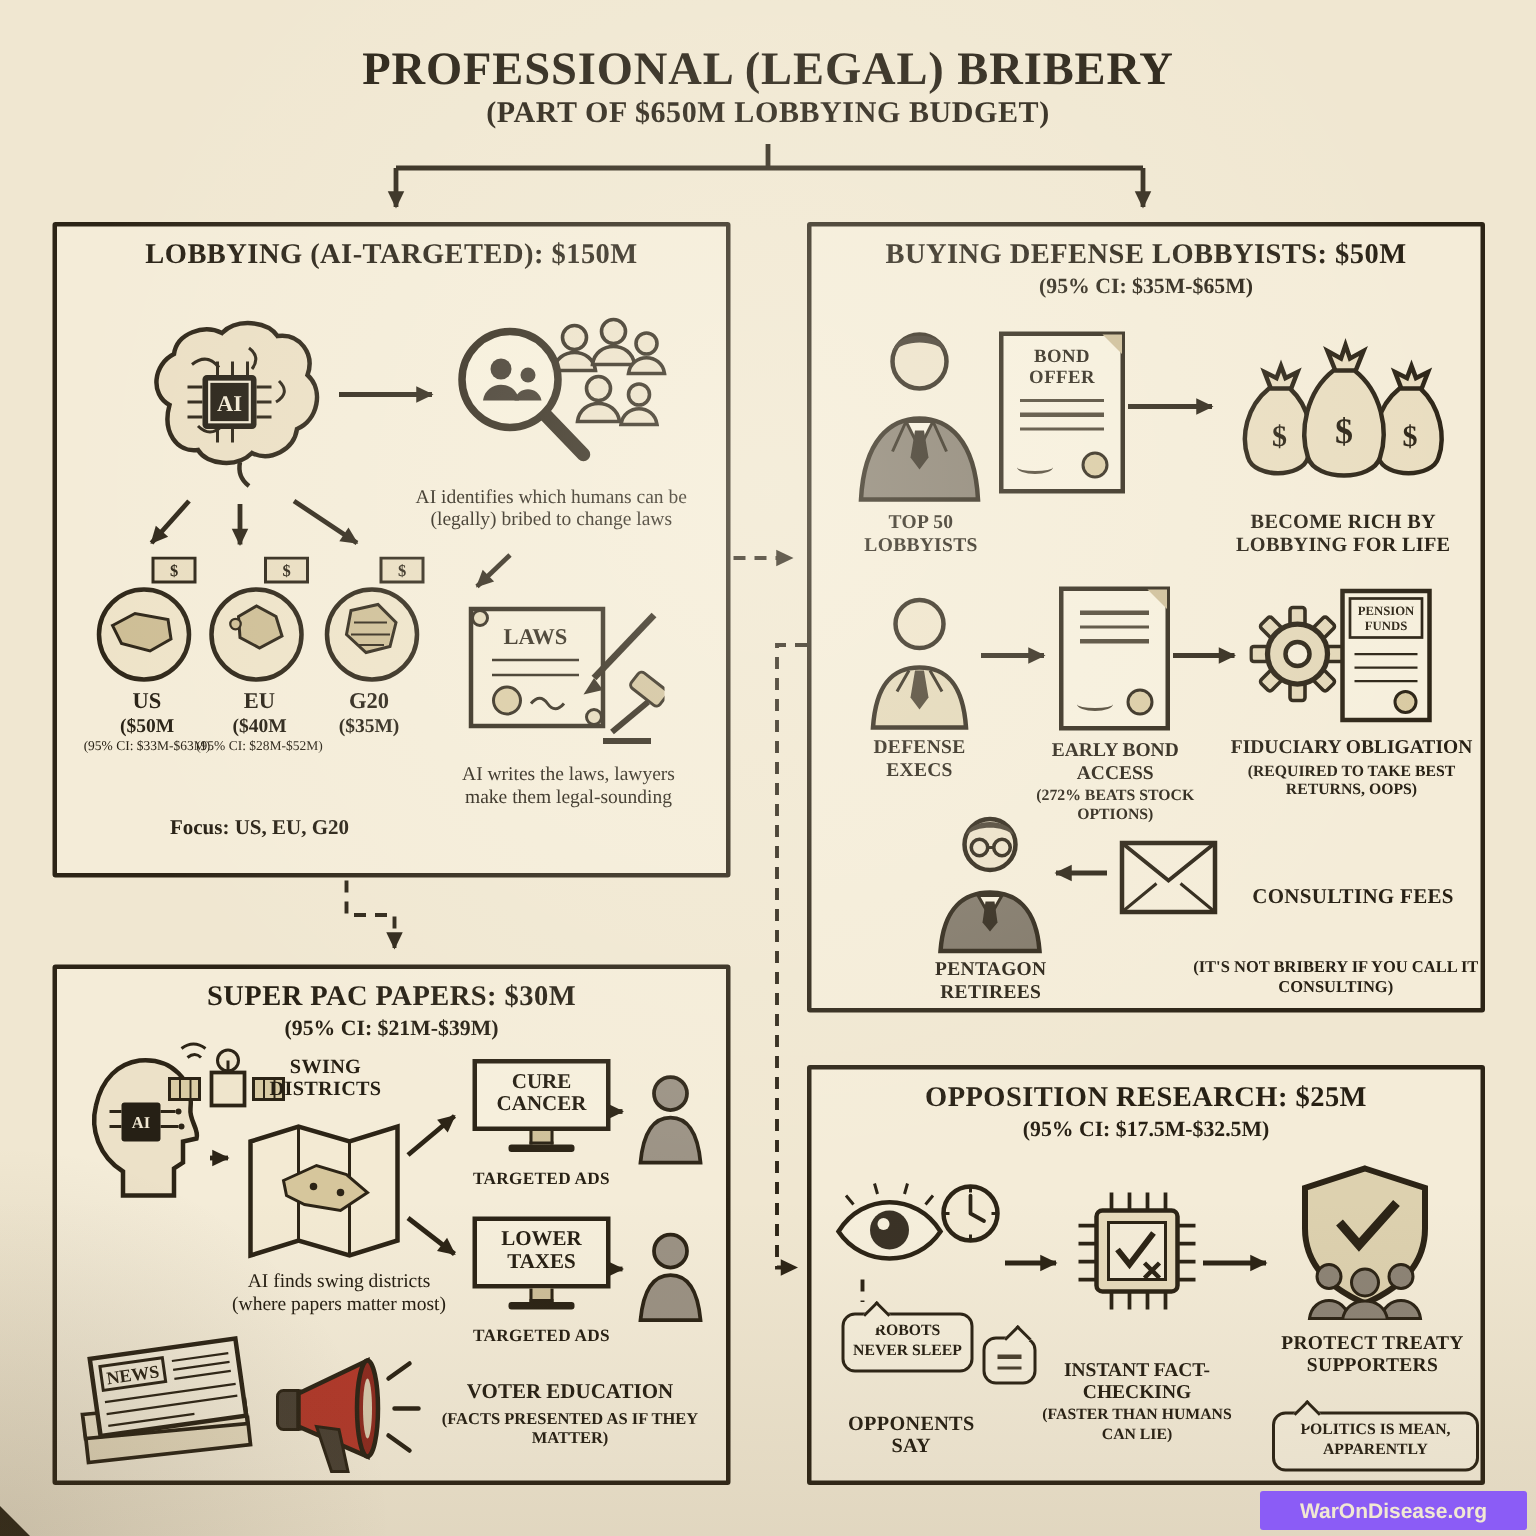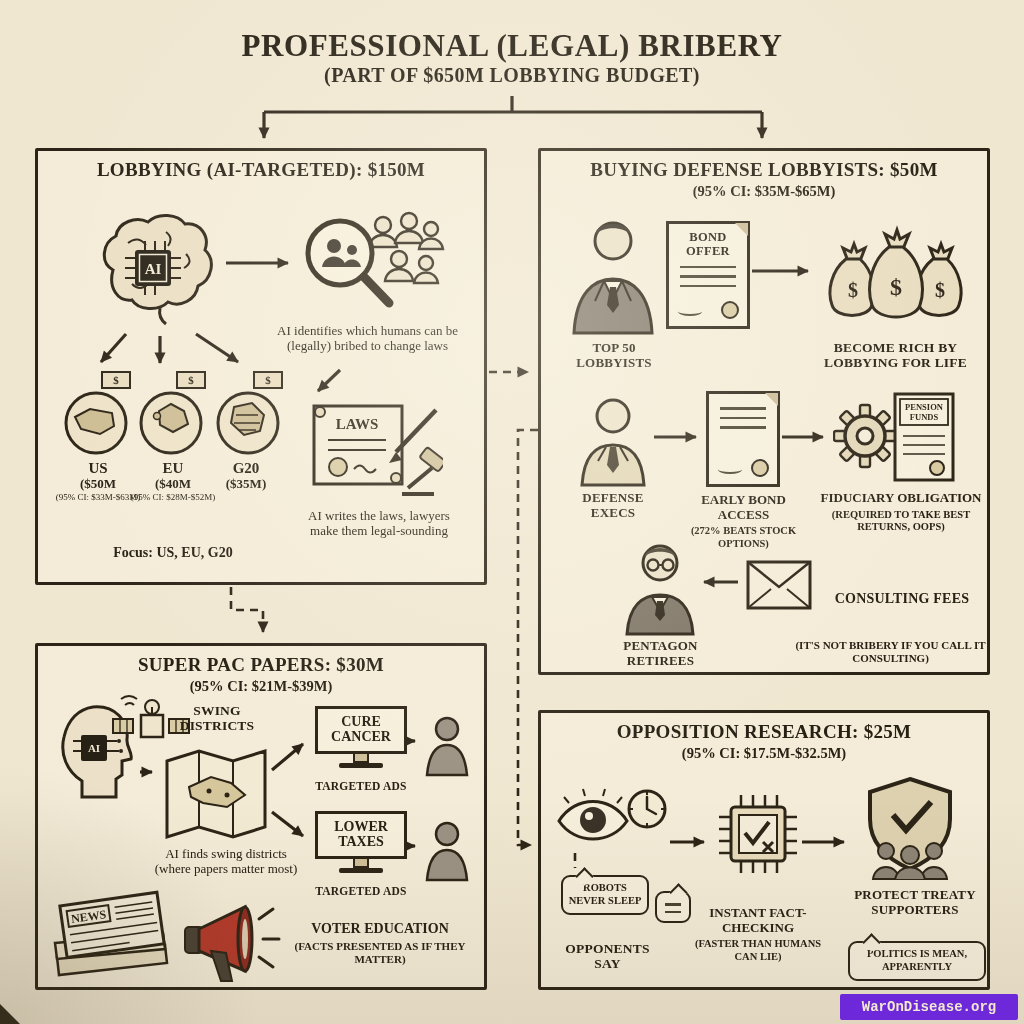--- a/index.html
+++ b/index.html
@@ -40,22 +40,22 @@
   .monitor .scr{border:3.5px solid #2c2416;background:#f6efdc;height:48px;display:flex;
     align-items:center;justify-content:center;font-weight:bold;font-size:14px;line-height:1.05;padding:2px}
   .monitor .neck{width:16px;height:9px;background:#cfc09a;border:2px solid #2c2416;border-top:none;margin:0 auto}
   .monitor .base{width:44px;height:5px;background:#2c2416;margin:0 auto;border-radius:2px}
   .bubble{position:absolute;background:#f6efdc;border:2.5px solid #2c2416;border-radius:9px;
     padding:5px 4px;font-weight:bold;font-size:10.5px;text-align:center;line-height:1.22}
   .bubble::after{content:"";position:absolute;left:15px;top:-7px;width:11px;height:11px;
     background:#f6efdc;border-left:2.5px solid #2c2416;border-top:2.5px solid #2c2416;transform:rotate(45deg)}
   .minil{width:70%;height:2.5px;background:#4a4130;margin:5px auto 0}
   .connectors{position:absolute;inset:0;z-index:5;pointer-events:none}
-  .watermark{position:absolute;z-index:10;background:#6d28d9;color:#f1e8d3;
-    font-family:Liberation Mono, monospace;font-weight:bold;font-size:14px;
+  .watermark{position:absolute;z-index:10;background:#8b5cf6;color:#f1e8d3;
+    font-family:Liberation Sans, sans-serif;font-weight:bold;font-size:14px;
     display:flex;align-items:center;justify-content:center;border-radius:2px}
   .cornerfold{position:absolute;left:0;bottom:0;width:0;height:0;z-index:8;
     border-bottom:20px solid #2f2819;border-right:20px solid transparent}
   svg text{font-family:"Liberation Serif",serif}
 </style>
 </head>
 <body>
 
 <div class="canvas">
 

